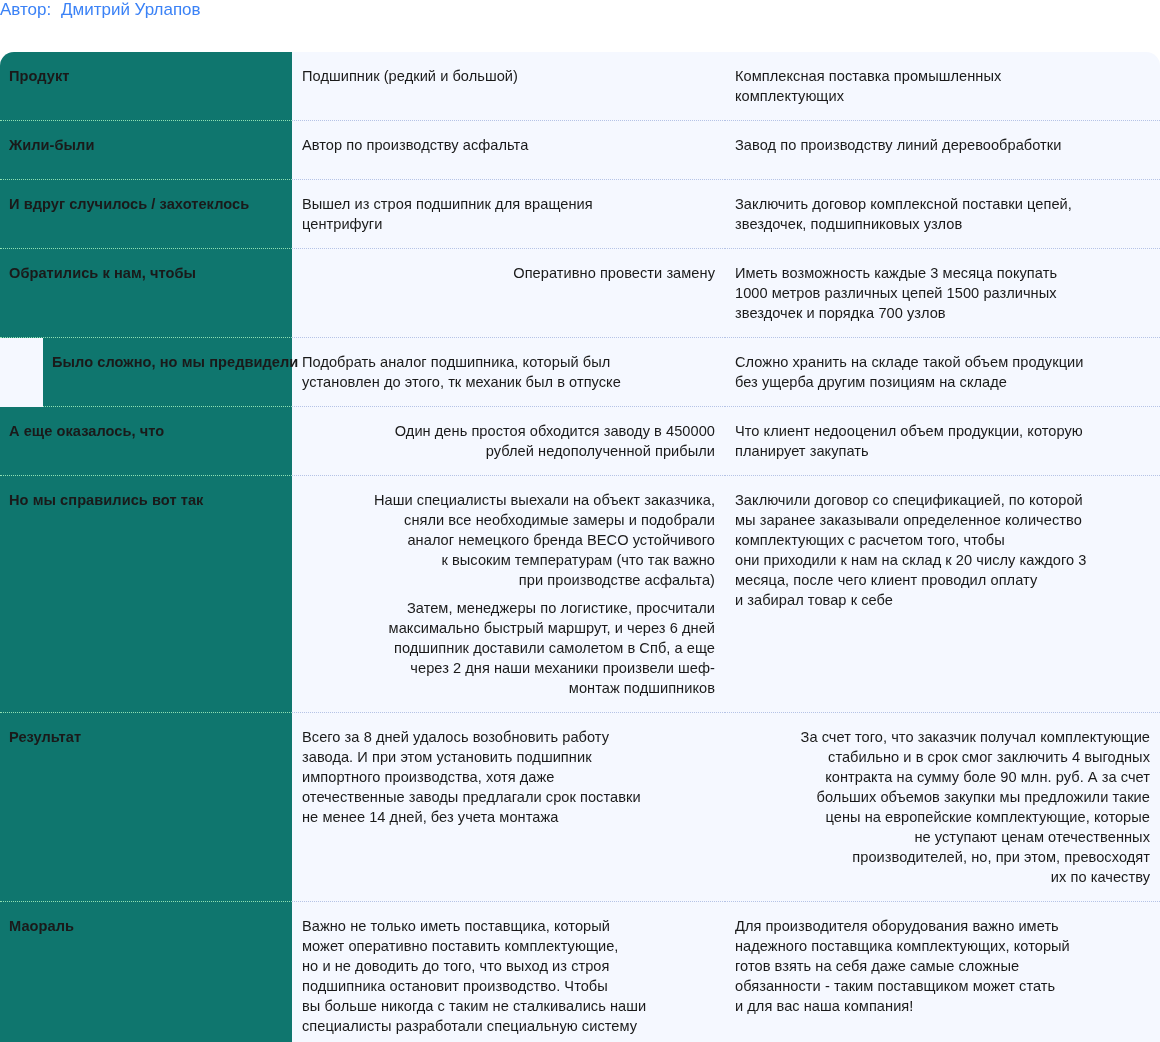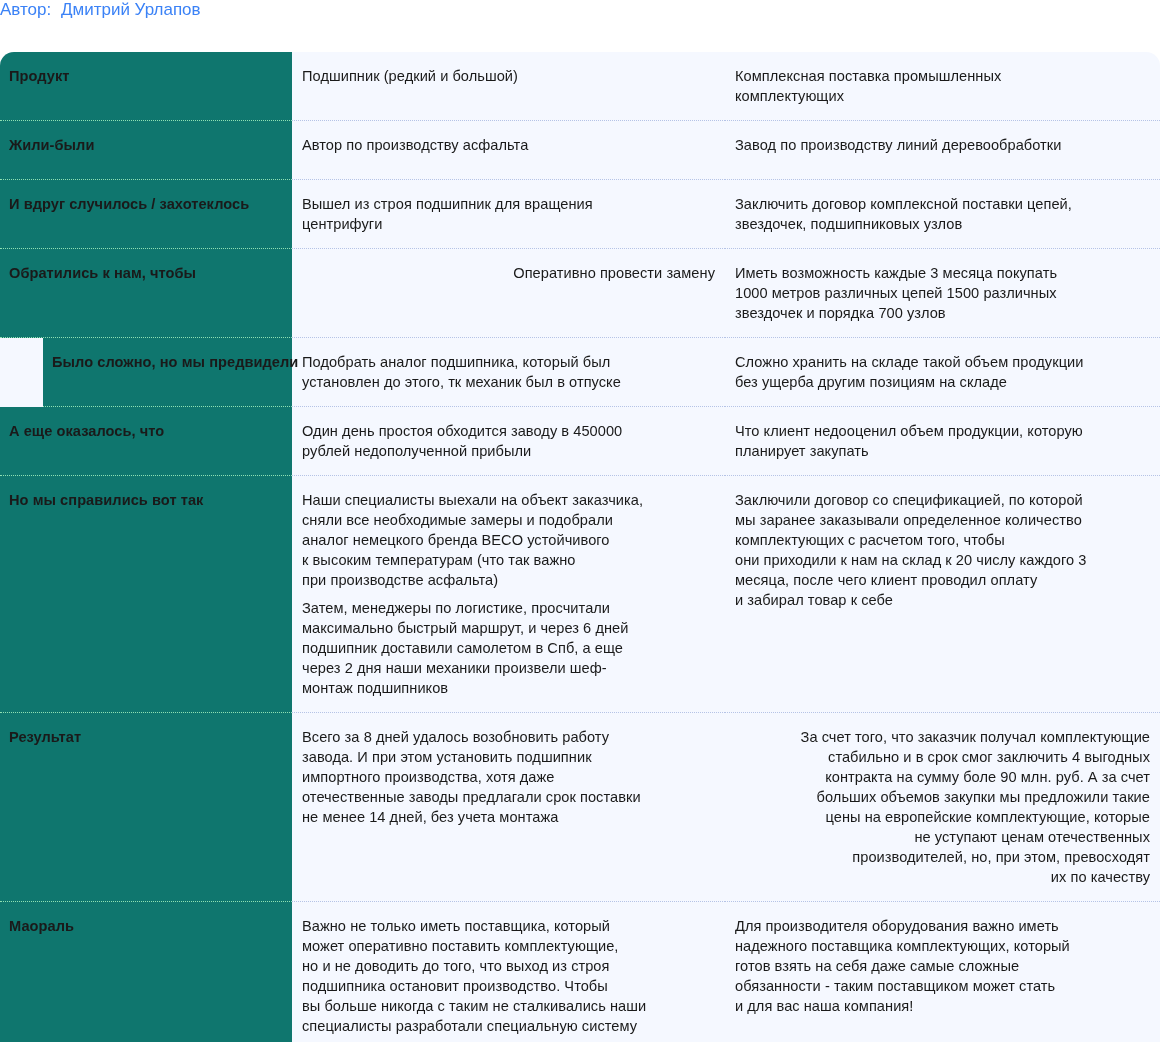--- a/index.html
+++ b/index.html
@@ -74,28 +74,28 @@
 1000 метров различных цепей 1500 различных
 звездочек и порядка 700 узлов</div>
       </div></div>
     <div class="" style="display: contents;"><div class="cell head" style="min-height: 59px; margin-left: 43px;">Было сложно, но мы предвидели</div><div class="cell c1" style="min-height: 59px;">
         <div class="para pre">Подобрать аналог подшипника, который был
 установлен до этого, тк механик был в отпуске</div>
       </div><div class="cell c2" style="min-height: 59px;">
         <div class="para pre">Сложно хранить на складе такой объем продукции
 без ущерба другим позициям на складе</div>
       </div></div>
-    <div class="" style="display: contents;"><div class="cell head" style="min-height: 59px;">А еще оказалось, что</div><div class="cell c1" style="min-height: 59px;">
+    <div class="" style="display: contents;"><div class="cell head" style="min-height: 59px;">А еще оказалось, что</div><div class="cell c1" style="min-height: 59px; text-align: right;">
         <div class="para pre">Один день простоя обходится заводу в 450000
 рублей недополученной прибыли</div>
       </div><div class="cell c2" style="min-height: 59px;">
         <div class="para pre">Что клиент недооценил объем продукции, которую
 планирует закупать</div>
       </div></div>
-    <div class="" style="display: contents;"><div class="cell head" style="min-height: 228px;">Но мы справились вот так</div><div class="cell c1" style="min-height: 228px;">
+    <div class="" style="display: contents;"><div class="cell head" style="min-height: 228px;">Но мы справились вот так</div><div class="cell c1" style="min-height: 228px; text-align: right;">
         <div class="para pre">Наши специалисты выехали на объект заказчика,
 сняли все необходимые замеры и подобрали
 аналог немецкого бренда BECO устойчивого
 к высоким температурам (что так важно
 при производстве асфальта)</div>
         <div class="para pre">Затем, менеджеры по логистике, просчитали
 максимально быстрый маршрут, и через 6 дней
 подшипник доставили самолетом в Спб, а еще
 через 2 дня наши механики произвели шеф-
 монтаж подшипников</div>

